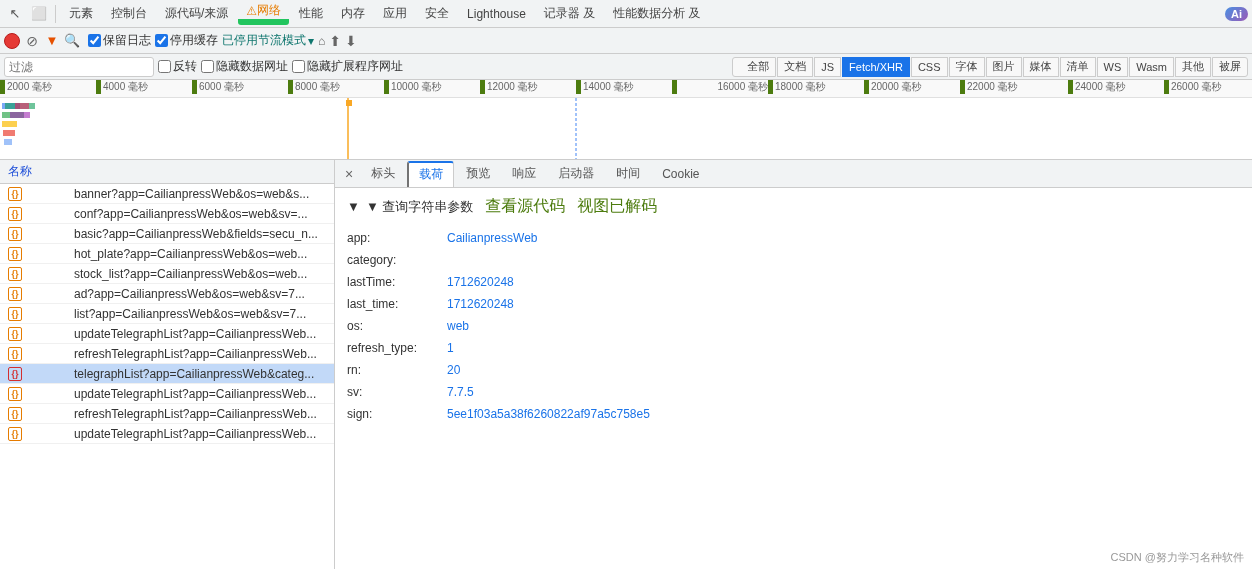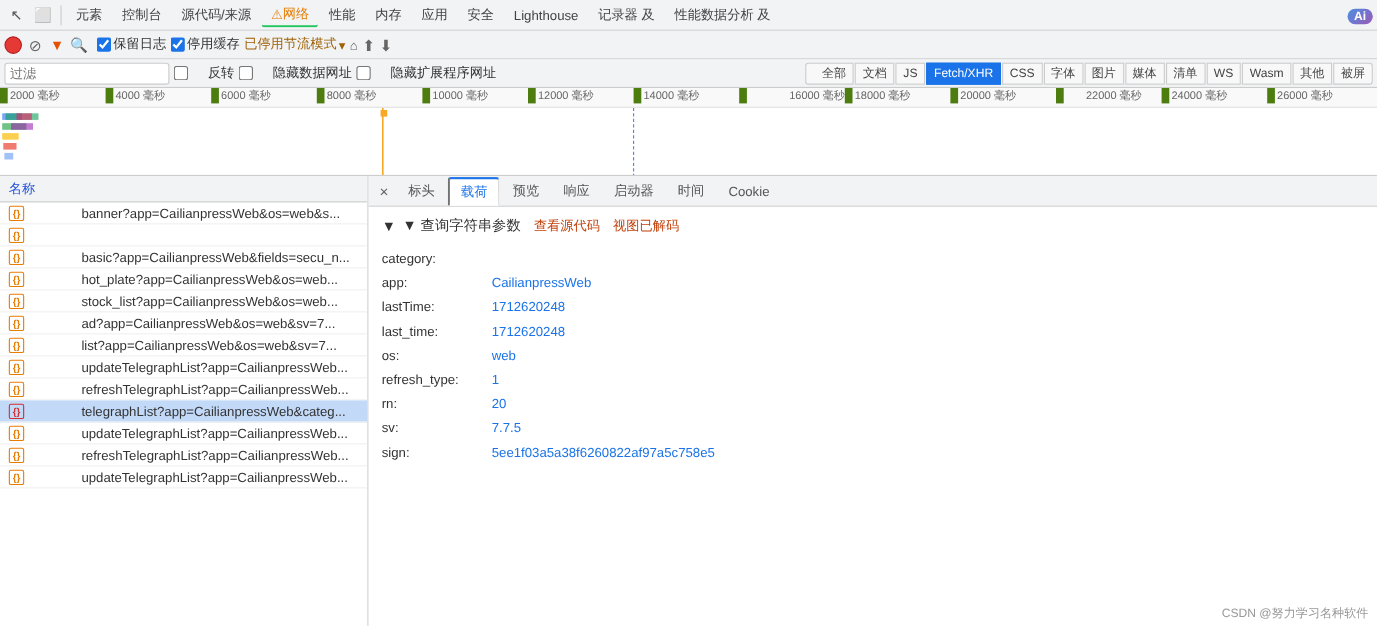--- a/index.html
+++ b/index.html
@@ -18,21 +18,21 @@
     .toolbar-top .tool-icon {
       width: 22px; height: 22px; display: flex; align-items: center; justify-content: center;
       cursor: pointer; border-radius: 3px; font-size: 13px; color: #555;
     }
     .toolbar-top .separator { width: 1px; height: 18px; background: #ccc; margin: 0 3px; }
     .toolbar-top .tab-item {
       padding: 2px 8px; cursor: pointer; font-size: 12px; color: #444;
       border-radius: 3px; height: 22px; display: flex; align-items: center;
     }
     .toolbar-top .tab-item.active {
-      color: #1a73e8; border-bottom: 2px solid #22c55e; background: transparent;
+      color: #1a73e8; border-bottom: 6px solid #22c55e; background: transparent;
     }
     .toolbar-top .tab-item.warning { color: #e67c00; }
     .toolbar-top .tab-item.warning::before { content: '⚠ '; }
     .lighthouse-tab { color: #333; }
     .ai-badge {
       background: linear-gradient(135deg, #4a90e2, #9b59b6);
       color: white; border-radius: 8px; padding: 1px 6px; font-size: 11px; font-weight: bold;
     }
 
     
@@ -46,39 +46,39 @@
       height: 26px;
     }
     .btn-stop { width: 16px; height: 16px; background: #e53935; border-radius: 50%; border: 1px solid #b71c1c; cursor: pointer; }
     .btn-clear { width: 16px; height: 16px; display: flex; align-items: center; justify-content: center; cursor: pointer; color: #666; font-size: 14px; }
     .btn-filter { width: 16px; height: 16px; display: flex; align-items: center; justify-content: center; cursor: pointer; color: #e65100; font-size: 13px; }
     .btn-search { width: 16px; height: 16px; display: flex; align-items: center; justify-content: center; cursor: pointer; color: #666; font-size: 13px; }
     .checkbox-label { display: flex; align-items: center; gap: 2px; font-size: 12px; color: #333; cursor: pointer; }
     .checkbox-label input { margin: 0; accent-color: #1a73e8; }
     .dropdown-btn {
       display: flex; align-items: center; gap: 2px; cursor: pointer;
-      font-size: 12px; color: #a16207; background: transparent; border: none;
+      font-size: 12px; color: #0f766e; background: transparent; border: none;
     }
     .upload-icon, .download-icon { color: #666; cursor: pointer; font-size: 14px; }
 
     
     .filter-bar {
       display: flex;
       align-items: center;
       background: #f1f3f4;
       border-bottom: 1px solid #ccc;
       padding: 2px 4px;
       gap: 4px;
       height: 26px;
     }
     .filter-input {
       width: 150px; height: 20px; border: 1px solid #ccc; border-radius: 3px;
       padding: 0 4px; font-size: 12px; background: white;
     }
-    .filter-checkbox { display: flex; align-items: center; gap: 18px; font-size: 12px; cursor: pointer; }
+    .filter-checkbox { display: flex; align-items: center; gap: 2px; font-size: 12px; cursor: pointer; }
     .filter-checkbox input { margin: 0; accent-color: #1a73e8; }
     .type-buttons { display: flex; gap: 1px; margin-left: auto; }
     .type-btn {
       padding: 1px 6px; font-size: 11px; border: 1px solid #ccc; background: #f8f8f8;
       cursor: pointer; color: #444; height: 20px; display: flex; align-items: center;
     }
     .type-btn:first-child { border-radius: 3px 0 0 3px; padding-left: 14px; }
     .type-btn:last-child { border-radius: 0 3px 3px 0; }
     .type-btn.active { background: #1a73e8; color: white; border-color: #1a73e8; }
     .truncated { white-space: nowrap; overflow: hidden; text-overflow: ellipsis; }
@@ -97,21 +97,21 @@
       height: 18px;
       border-bottom: 1px solid #e0e0e0;
       background: #f9f9f9;
       overflow: hidden;
     }
     .ruler-mark {
       flex-shrink: 0;
       font-size: 10px;
       color: #666;
       padding-left: 2px;
-      border-left: 7px solid #4d7c0f;
+      border-left: 5px solid #4d7c0f;
     }
     .timeline-content {
       position: relative;
       height: 62px;
       overflow: hidden;
     }
 
     
     .main-area {
       display: flex;
@@ -201,21 +201,21 @@
       display: flex;
       align-items: center;
       gap: 12px;
       margin-bottom: 10px;
     }
     .params-title {
       display: flex; align-items: center; gap: 4px;
       font-size: 13px; color: #333; font-weight: 500; cursor: pointer;
     }
     .params-link {
-      font-size: 12px; color: #c2410c; cursor: pointer; text-decoration: none; font-family: Liberation Serif, serif;
+      font-size: 16px; color: #4d7c0f; cursor: pointer; text-decoration: none; font-family: Liberation Serif, serif;
     }
     .param-row {
       display: flex;
       padding: 2px 0;
       font-size: 12px;
       line-height: 18px;
     }
     .param-key {
       color: #333;
       min-width: 100px;
@@ -325,22 +325,22 @@
       <div class="ruler-mark" style="width: 96px;">2000 毫秒</div>
       <div class="ruler-mark" style="width: 96px;">4000 毫秒</div>
       <div class="ruler-mark" style="width: 96px;">6000 毫秒</div>
       <div class="ruler-mark" style="width: 96px;">8000 毫秒</div>
       <div class="ruler-mark" style="width: 96px;">10000 毫秒</div>
       <div class="ruler-mark" style="width: 96px;">12000 毫秒</div>
       <div class="ruler-mark" style="width: 96px;">14000 毫秒</div>
       <div class="ruler-mark" style="width: 96px; text-align: right;">16000 毫秒</div>
       <div class="ruler-mark" style="width: 96px;">18000 毫秒</div>
       <div class="ruler-mark" style="width: 96px;">20000 毫秒</div>
-      <div class="ruler-mark" style="width: 96px; text-align: center;">22000 毫秒</div>
-      <div class="ruler-mark" style="width: 96px;">24000 毫秒</div>
+      <div class="ruler-mark" style="width: 96px;">22000 毫秒</div>
+      <div class="ruler-mark" style="width: 96px; margin-left: 12px;">24000 毫秒</div>
       <div class="ruler-mark" style="width: 96px;">26000 毫秒</div>
     </div>
   <div class="timeline-content">
     <svg width="100%" height="62">
 
       <rect x="2" y="5" width="18" height="6" fill="#4285f4" opacity="0.7"></rect>
       <rect x="2" y="14" width="22" height="6" fill="#34a853" opacity="0.7"></rect>
       <rect x="2" y="23" width="15" height="6" fill="#fbbc04" opacity="0.7"></rect>
       <rect x="3" y="32" width="12" height="6" fill="#ea4335" opacity="0.7"></rect>
       <rect x="4" y="41" width="8" height="6" fill="#4285f4" opacity="0.5"></rect>
@@ -361,20 +361,21 @@
     <div class="request-list-header">
       <span>名称</span>
     </div>
     <div id="request-items-container">
         <div class="request-item">
           <div class="req-icon orange">{}</div>
           <div class="req-name truncated">banner?app=CailianpressWeb&amp;os=web&amp;s...</div>
         </div>
         <div class="request-item">
           <div class="req-icon orange">{}</div>
+          <div class="req-name truncated">conf?app=CailianpressWeb&amp;os=web&amp;sv=...</div>
         </div>
         <div class="request-item">
           <div class="req-icon orange">{}</div>
           <div class="req-name truncated">basic?app=CailianpressWeb&amp;fields=secu_n...</div>
         </div>
         <div class="request-item">
           <div class="req-icon orange">{}</div>
           <div class="req-name truncated">hot_plate?app=CailianpressWeb&amp;os=web...</div>
         </div>
         <div class="request-item">
@@ -431,26 +432,26 @@
       <div class="params-header">
         <div class="params-title">
           <span>▼</span>
           <span style="margin-left:2px;">▼ 查询字符串参数</span>
         </div>
         <a class="params-link">查看源代码</a>
         <a class="params-link">视图已解码</a>
       </div>
       <div id="params-container">
           <div class="param-row">
+            <span class="param-key">app: </span>
+            <span class="param-value">CailianpressWeb</span>
+          </div>
+          <div class="param-row">
             <span class="param-key">category: </span>
             <span class="param-value"></span>
-          </div>
-          <div class="param-row">
-            <span class="param-key">app: </span>
-            <span class="param-value">CailianpressWeb</span>
           </div>
           <div class="param-row">
             <span class="param-key">lastTime: </span>
             <span class="param-value">1712620248</span>
           </div>
           <div class="param-row">
             <span class="param-key">last_time: </span>
             <span class="param-value">1712620248</span>
           </div>
           <div class="param-row">

